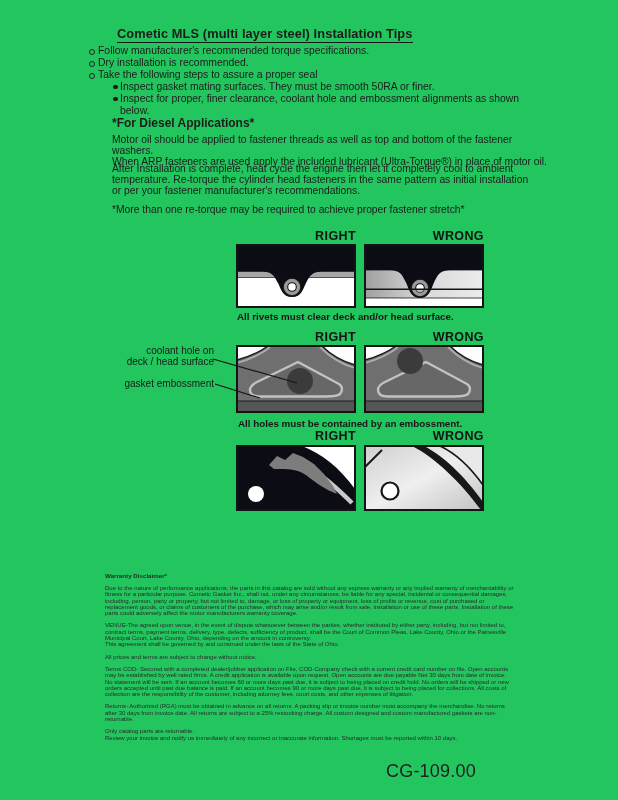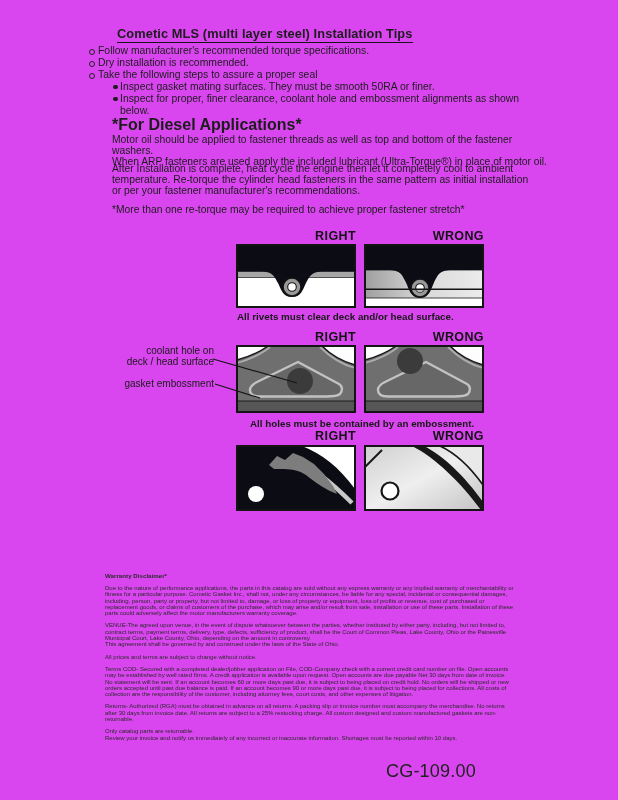--- a/index.html
+++ b/index.html
@@ -1,45 +1,45 @@
 <!DOCTYPE html>
 <html><head>
 <meta charset="utf-8">
 <style>
   html,body{margin:0;padding:0;background:#e8e8e8;}
   .page{
-    position:relative;width:618px;height:800px;background:#d946ef;
+    position:relative;width:618px;height:800px;background:#22c55e;
     font-family:"Liberation Sans",sans-serif;color:#1c1c1c;overflow:hidden;
     margin:0 auto;
   }
   .abs{position:absolute;}
   
   .title{left:117px;top:26px;font-size:12.8px;font-weight:bold;
     border-bottom:1.6px solid #161616;padding-bottom:1px;letter-spacing:.1px;}
   
   .tips{left:89px;top:45px;font-size:10.4px;line-height:12px;width:440px;}
   .tip-row{display:flex;align-items:flex-start;}
   .tip-row.sub{margin-left:24px;}
   .ring{width:4px;height:4px;border:1px solid #222;border-radius:50%;
     margin:3.5px 3px 0 0;flex:0 0 aupx;flex-shrink:0;}
   .dot{width:4.5px;height:4.5px;background:#1a1a1a;border-radius:50%;
     margin:3.5px 2.5px 0 0;flex-shrink:0;}
   
-  .diesel-h{left:112px;top:116px;font-size:16px;font-weight:bold;}
+  .diesel-h{left:112px;top:116px;font-size:12px;font-weight:bold;}
   .para{left:112px;font-size:10.3px;line-height:11px;white-space:pre-line;width:440px;}
   .p1{top:134px;} .p2{top:163px;} .note{top:204px;}
   
   .dg-head{width:120px;text-align:right;font-size:12.5px;font-weight:bold;letter-spacing:.4px;color:#141414;}
   .hx-l{left:236px;} .hx-r{left:364px;}
   .h1{top:229px;} .h2{top:330px;} .h3{top:429px;}
   .panel{display:block;}
   .pan-l{left:236px;} .pan-r{left:364px;}
   .row1{top:244px;} .row2{top:345px;} .row3{top:445px;}
   .caption{font-size:9.8px;font-weight:bold;color:#171717;white-space:pre-line;line-height:12.5px;}
-  .cap1{left:237px;top:311px;} .cap2{left:250px;top:418px;} .cap3{left:237px;top:514px;}
+  .cap1{left:237px;top:311px;} .cap2{left:238px;top:418px;} .cap3{left:237px;top:514px;}
   .dg-label{left:112px;width:102px;text-align:right;font-size:10px;line-height:11px;
     white-space:pre-line;color:#1a1a1a;}
   .lab1{top:345px;} .lab2{top:378px;}
   .leader{left:205px;top:350px;pointer-events:none;z-index:5;}
   
   .legal{left:105px;top:572px;width:410px;font-size:6px;line-height:6.3px;color:#2b2b2b;}
   .legal h3{margin:0 0 6px 0;font-size:6.2px;line-height:7px;}
   .legal p{margin:0 0 6px 0;white-space:pre-line;}
   .footer{left:386px;top:761px;font-size:18px;color:#222;letter-spacing:.2px;}
 </style>

